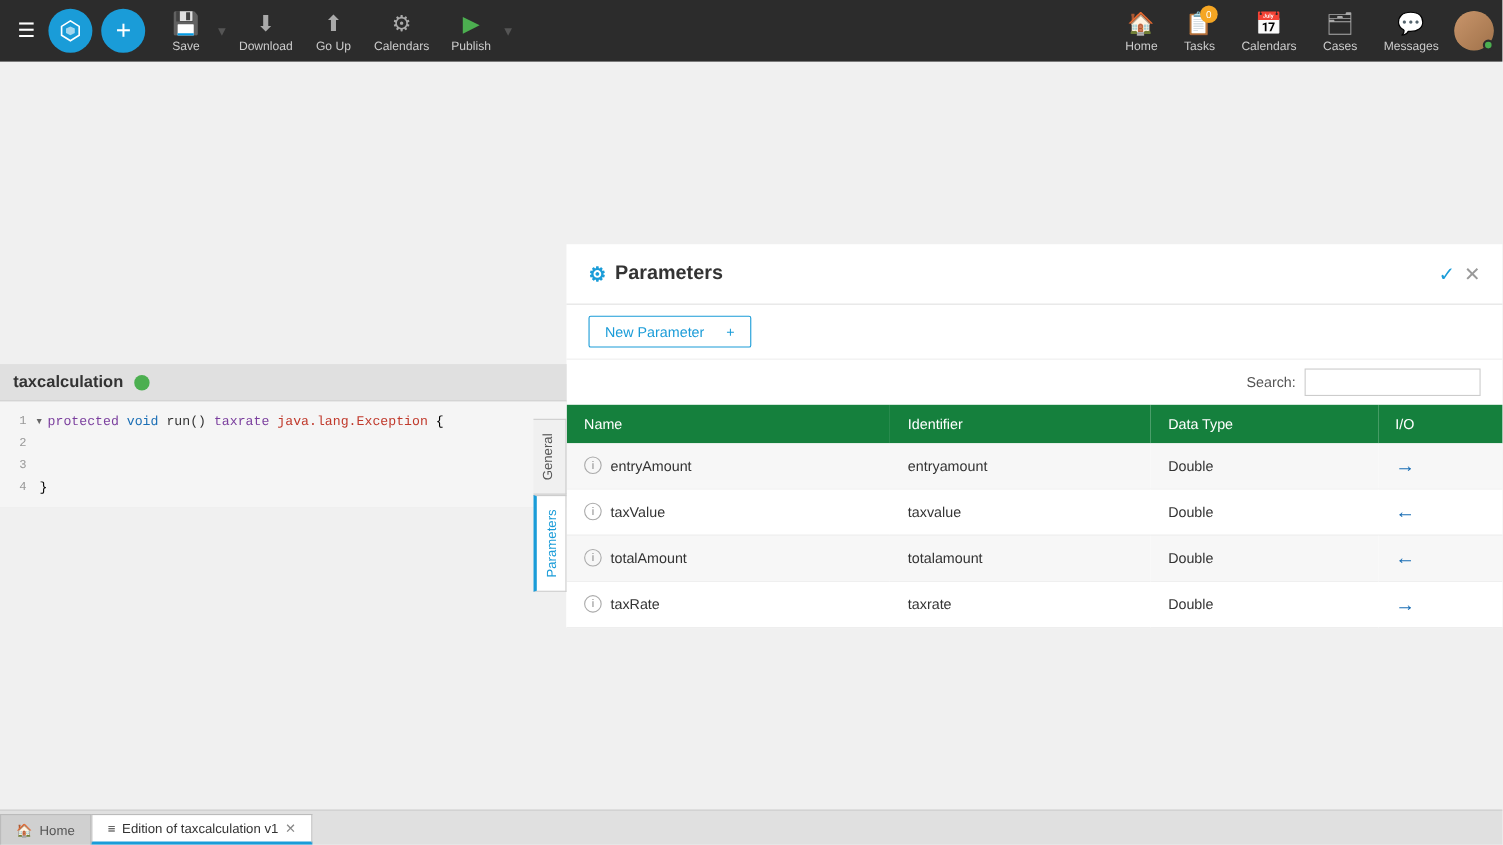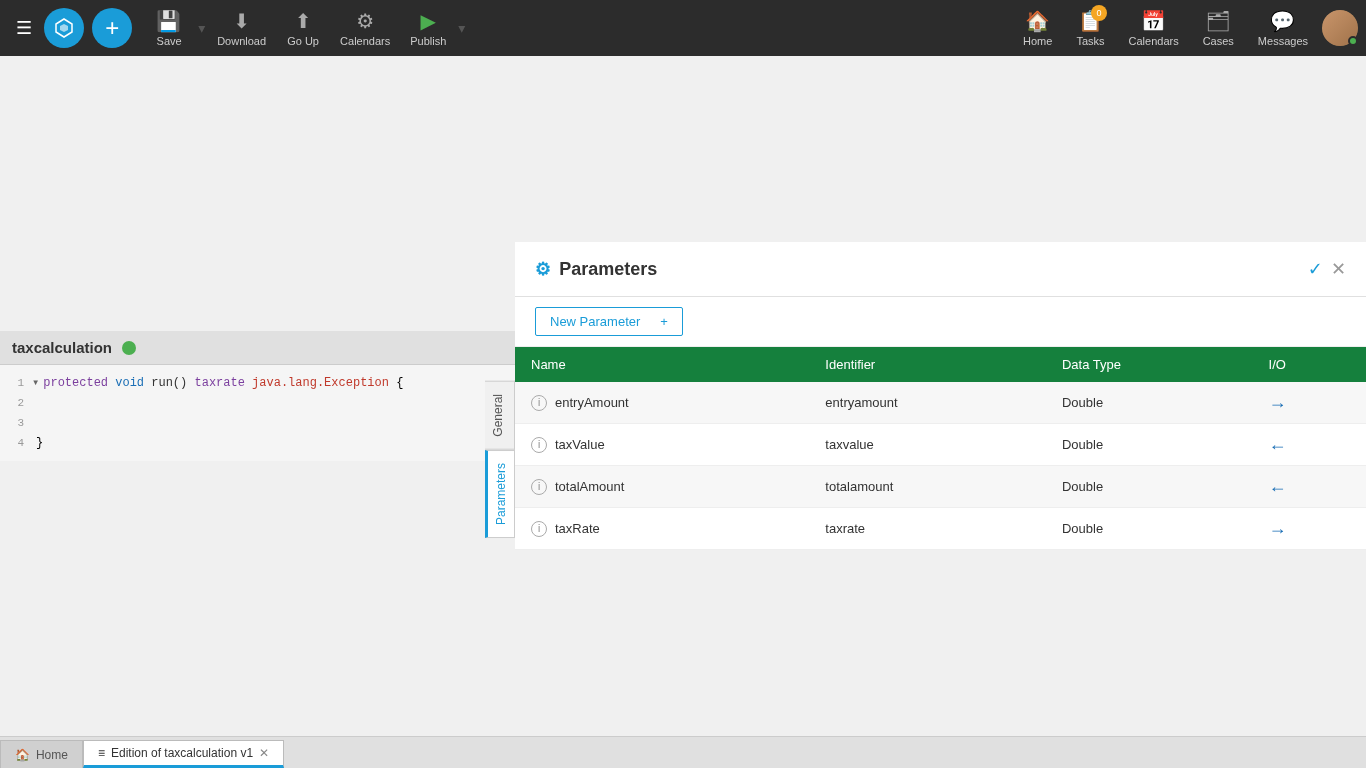--- a/index.html
+++ b/index.html
@@ -278,20 +278,24 @@
       </div>
     </div>
 
     <div style="padding: 10px 20px; border-bottom: 1px solid #eee;">
       <button class="new-param-btn">
         <span>New Parameter</span>
         <span>+</span>
       </button>
     </div>
 
+    <div class="search-row">
+      <span class="search-label">Search:</span>
+      <input type="text" class="search-input" style="">
+    </div>
 
     <table class="params-table">
       <thead>
         <tr>
           <th>Name</th>
           <th>Identifier</th>
           <th>Data Type</th>
           <th>I/O</th>
         </tr>
       </thead>

